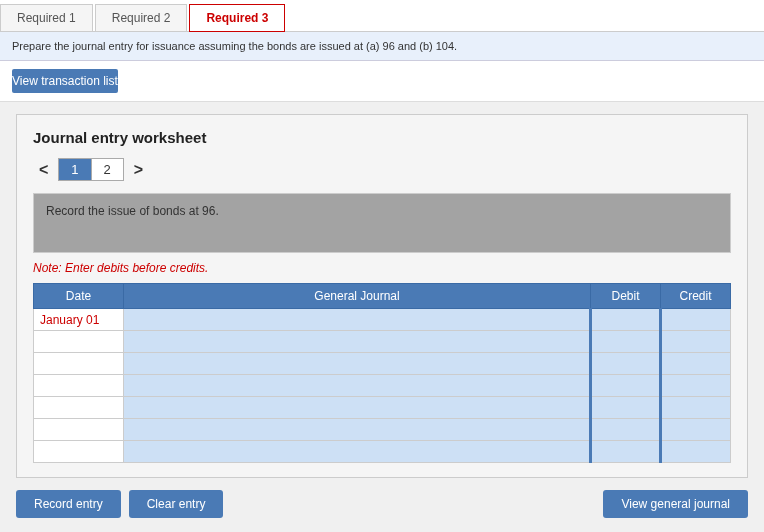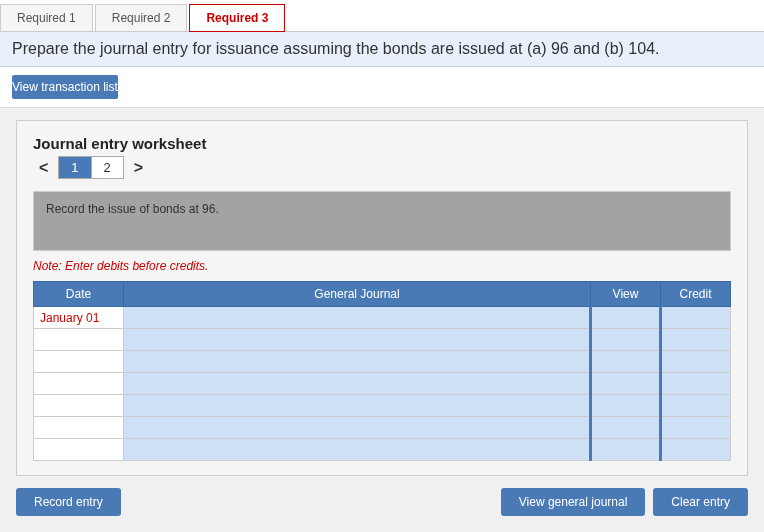--- a/index.html
+++ b/index.html
@@ -39,21 +39,21 @@
     }
     .tab:nth-child(3) {
       color: #cc0000;
       border-color: #cc0000;
     }
 
     
     .instruction-bar {
       background: #e8f0fb;
       padding: 8px 12px;
-      font-size: 16px;
+      font-size: 11px;
       color: #333;
       border-bottom: 1px solid #ccd;
     }
 
     
     .top-action-bar {
       background: #fff;
       padding: 8px 12px;
       border-bottom: 1px solid #ddd;
     }
@@ -75,21 +75,21 @@
     
     .worksheet-box {
       background: #f5f5f5;
       border: 1px solid #ccc;
       padding: 14px 16px;
       margin-bottom: 12px;
     }
     .worksheet-title {
       font-size: 15px;
       font-weight: bold;
-      margin-bottom: 4px;
+      margin-bottom: 12px;
       color: #222;
     }
 
     
     .pagination {
       display: flex;
       align-items: center;
       margin-bottom: 12px;
     }
     .page-nav {
@@ -237,21 +237,21 @@
       <span>Record the issue of bonds at 96.</span>
     </div>
 
     <div class="note">Note: Enter debits before credits.</div>
 
     <table class="journal-table">
       <thead>
         <tr>
           <th>Date</th>
           <th>General Journal</th>
-          <th>View</th>
+          <th>Debit</th>
           <th>Credit</th>
         </tr>
       </thead>
       <tbody>
         <tr>
           <td class="date-cell">January 01</td>
           <td class="entry-cell"></td>
           <td class="entry-cell debit-cell"></td>
           <td class="entry-cell credit-cell"></td>
         </tr>
@@ -291,17 +291,17 @@
           <td class="entry-cell debit-cell"></td>
           <td class="entry-cell credit-cell"></td>
         </tr>
       </tbody>
     </table>
 
   </div>
 
   <div class="action-buttons">
     <button class="btn-action">Record entry</button>
+    <button class="btn-action">Clear entry</button>
     <button class="btn-action right">View general journal</button>
-    <button class="btn-action">Clear entry</button>
   </div>
 
 </div>
 
 </body></html>

